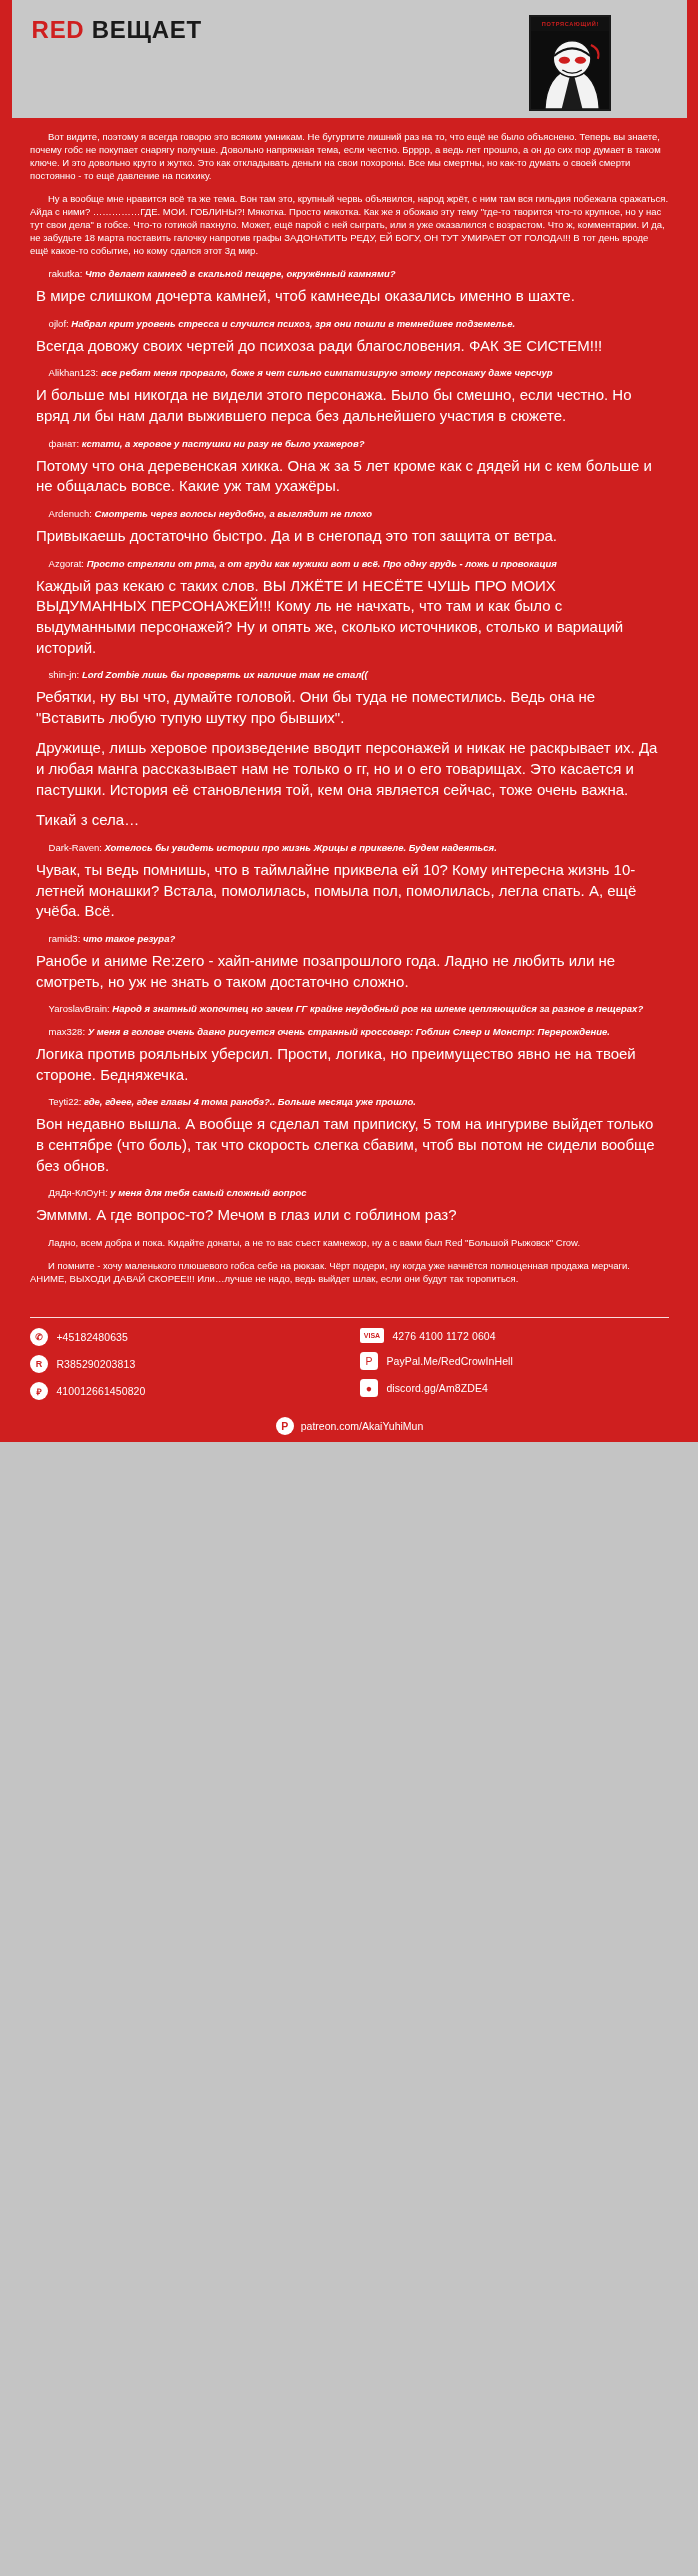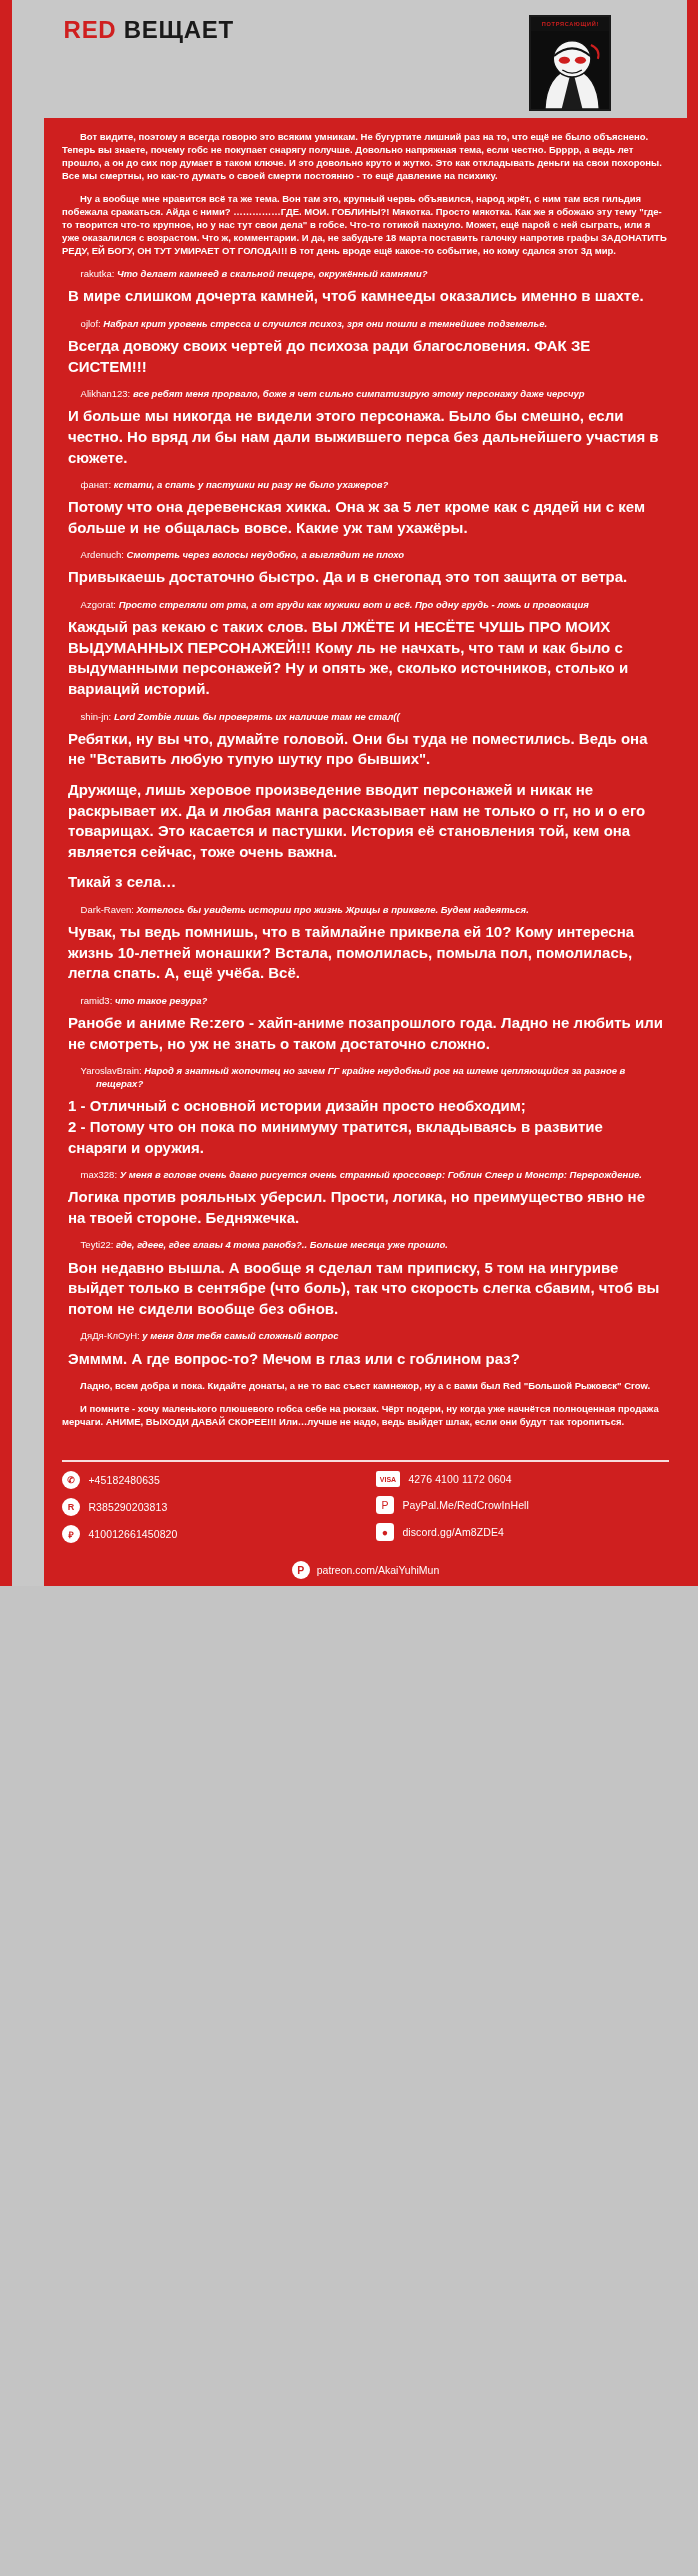--- a/index.html
+++ b/index.html
@@ -9,21 +9,20 @@
     background: #c4c4c4;
     font-family: "Liberation Sans", sans-serif;
   }
   .page {
     width: 699px;
     background: #c8c8c8;
     border: 12.6px solid #cf1f1f;
     border-top-width: 0;
     border-bottom-width: 0;
     position: relative;
-    padding-left: 32px;
   }
   
   .header {
     background: #c8c8c8;
     padding: 15.4px 19.6px 7px 19.6px;
     display: flex;
     align-items: flex-start;
     justify-content: space-between;
     min-height: 84px;
   }
@@ -65,21 +64,20 @@
     background: #cf1f1f;
     padding: 11.2px 18px 18px 18px;
     color: #ffffff;
   }
   p {
     margin: 0 0 9.8px 0;
     font-size: 9.5px;
     line-height: 1.38;
     color: #ffffff;
     text-align: left;
-    font-weight: bold;
   }
   p.indent { text-indent: 18px; }
   .qa { margin-bottom: 9.8px; }
   .q {
     font-size: 9.5px;
     line-height: 1.38;
     font-style: italic;
     font-weight: bold;
     margin: 0 0 2.1px 0;
     padding-left: 34px;
@@ -208,21 +206,21 @@
       <p class="q"><span class="nick">ojlof:</span> <span>Набрал крит уровень стресса и случился психоз, зря они пошли в темнейшее подземелье.</span></p>
       <p class="a">Всегда довожу своих чертей до психоза ради благословения. ФАК ЗЕ СИСТЕМ!!!</p>
     </div>
 
     <div class="qa">
       <p class="q"><span class="nick">Alikhan123:</span> <span>все ребят меня прорвало, боже я чет сильно симпатизирую этому персонажу даже черсчур</span></p>
       <p class="a">И больше мы никогда не видели этого персонажа. Было бы смешно, если честно. Но вряд ли бы нам дали выжившего перса без дальнейшего участия в сюжете.</p>
     </div>
 
     <div class="qa">
-      <p class="q"><span class="nick">фанат:</span> <span>кстати, а спать у пастушки ни разу не было ухажеров?</span></p>
+      <p class="q"><span class="nick">фанат:</span> <span>кстати, а херовое у пастушки ни разу не было ухажеров?</span></p>
       <p class="a">Потому что она деревенская хикка. Она ж за 5 лет кроме как с дядей ни с кем больше и не общалась вовсе. Какие уж там ухажёры.</p>
     </div>
 
     <div class="qa">
       <p class="q"><span class="nick">Ardenuch:</span> <span>Смотреть через волосы неудобно, а выглядит не плохо</span></p>
       <p class="a">Привыкаешь достаточно быстро. Да и в снегопад это топ защита от ветра.</p>
     </div>
 
     <div class="qa">
       <p class="q"><span class="nick">Azgorat:</span> <span>Просто стреляли от рта, а от груди как мужики вот и всё. Про одну грудь - ложь и провокация</span></p>
@@ -247,22 +245,20 @@
       <p class="a">Чувак, ты ведь помнишь, что в таймлайне приквела ей 10? Кому интересна жизнь 10-летней монашки? Встала, помолилась, помыла пол, помолилась, легла спать. А, ещё учёба. Всё.</p>
     </div>
 
     <div class="qa">
       <p class="q"><span class="nick">ramid3:</span> <span>что такое резура?</span></p>
       <p class="a">Ранобе и аниме Re:zero - хайп-аниме позапрошлого года. Ладно не любить или не смотреть, но уж не знать о таком достаточно сложно.</p>
     </div>
 
     <div class="qa">
       <p class="q"><span class="nick">YaroslavBrain:</span> <span>Народ я знатный жопочтец но зачем ГГ крайне неудобный рог на шлеме цепляющийся за разное в пещерах?</span></p>
-      <p class="a" style="white-space:pre-line">1 - Отличный с основной истории дизайн просто необходим;
-2 - Потому что он пока по минимуму тратится, вкладываясь в развитие снаряги и оружия.</p>
     </div>
 
     <div class="qa">
       <p class="q"><span class="nick">max328:</span> <span>У меня в голове очень давно рисуется очень странный кроссовер: Гоблин Слеер и Монстр: Перерождение.</span></p>
       <p class="a">Логика против рояльных уберсил. Прости, логика, но преимущество явно не на твоей стороне. Бедняжечка.</p>
     </div>
 
     <div class="qa">
       <p class="q"><span class="nick">Teyti22:</span> <span>где, гдеее, гдее главы 4 тома ранобэ?.. Больше месяца уже прошло.</span></p>
       <p class="a">Вон недавно вышла. А вообще я сделал там приписку, 5 том на ингуриве выйдет только в сентябре (что боль), так что скорость слегка сбавим, чтоб вы потом не сидели вообще без обнов.</p>

